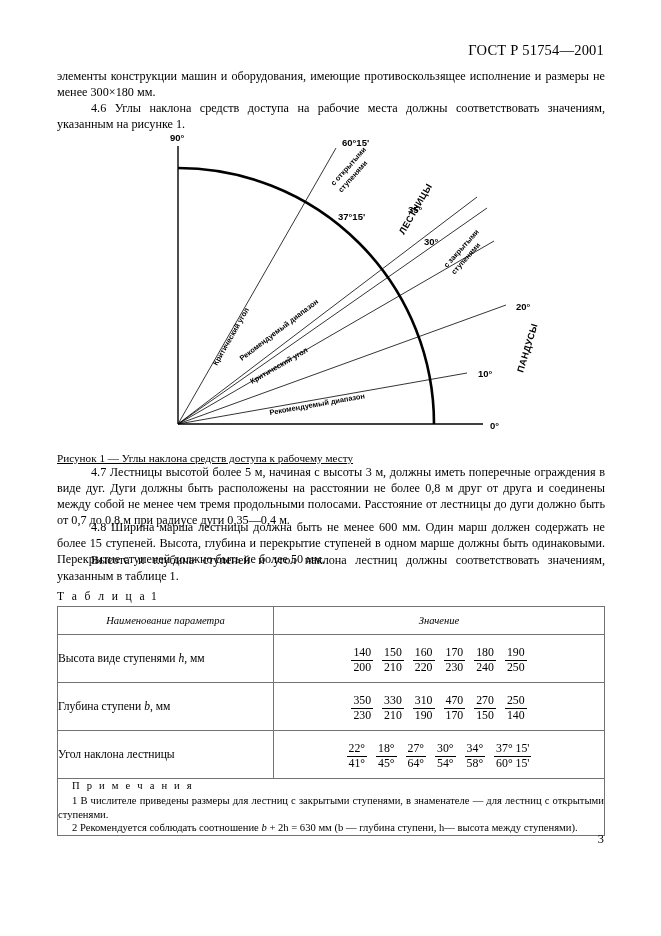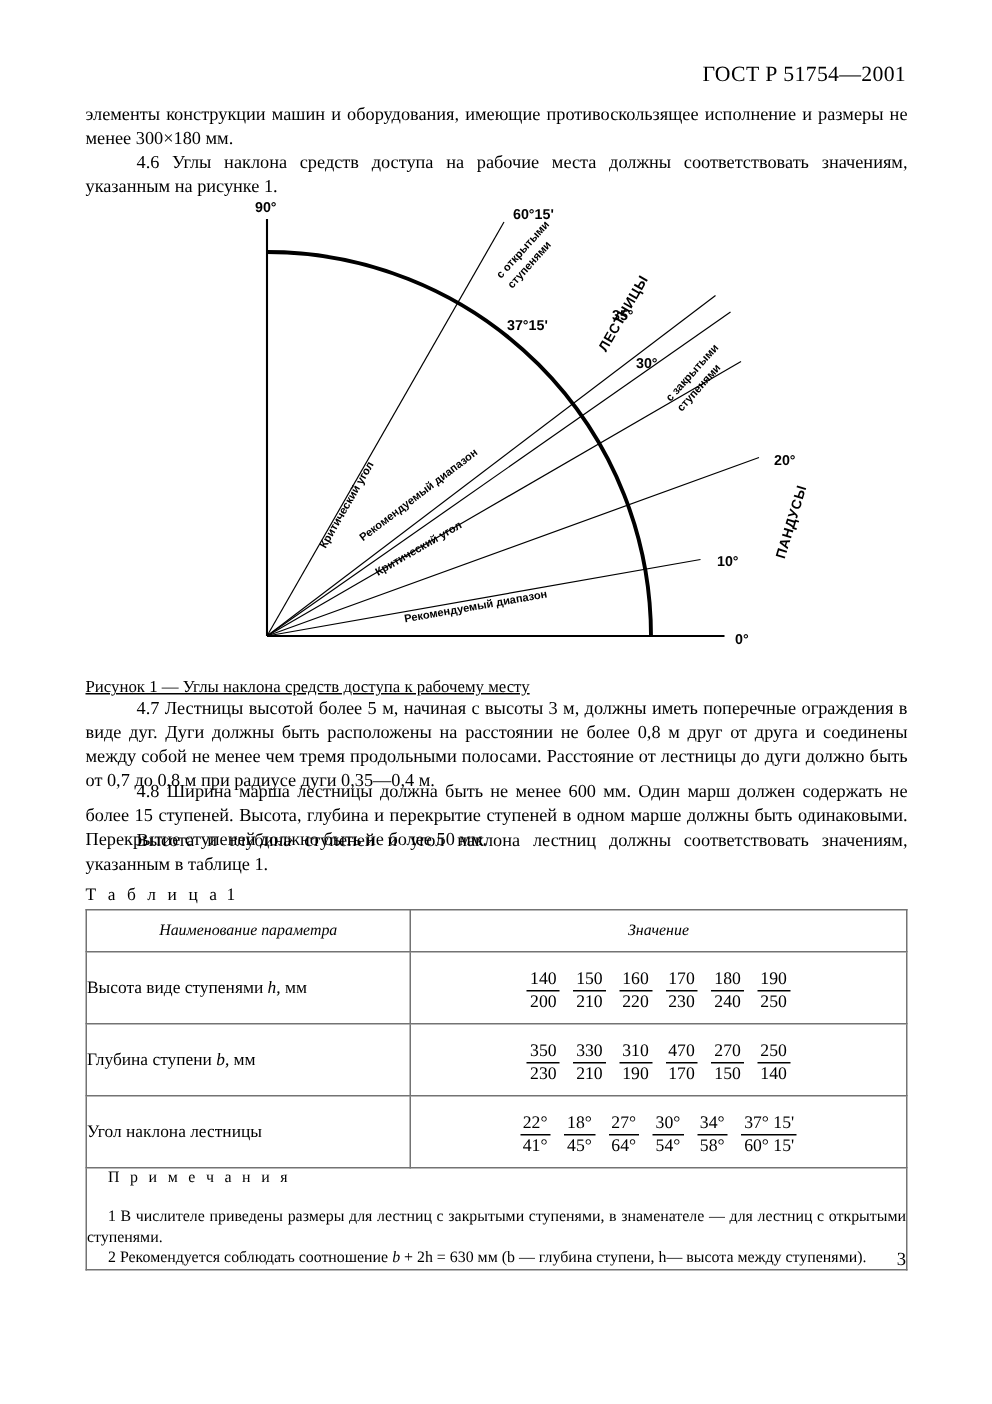--- a/index.html
+++ b/index.html
@@ -131,21 +131,21 @@
 
   .notes-cell {
     padding: 5px 8px 7px 8px;
     font-size: 10.6px;
     line-height: 1.3;
     text-align: justify;
   }
   .notes-title {
     letter-spacing: 2.2px;
     margin-left: 14px;
-    margin-bottom: 12px;
+    margin-bottom: 1px;
   }
   .note-item { text-indent: 14px; }
   .note-item i { font-style: italic; }
 
   .page-number {
     position: absolute;
     right: 57px;
     top: 832px;
     font-size: 12.4px;
   }

